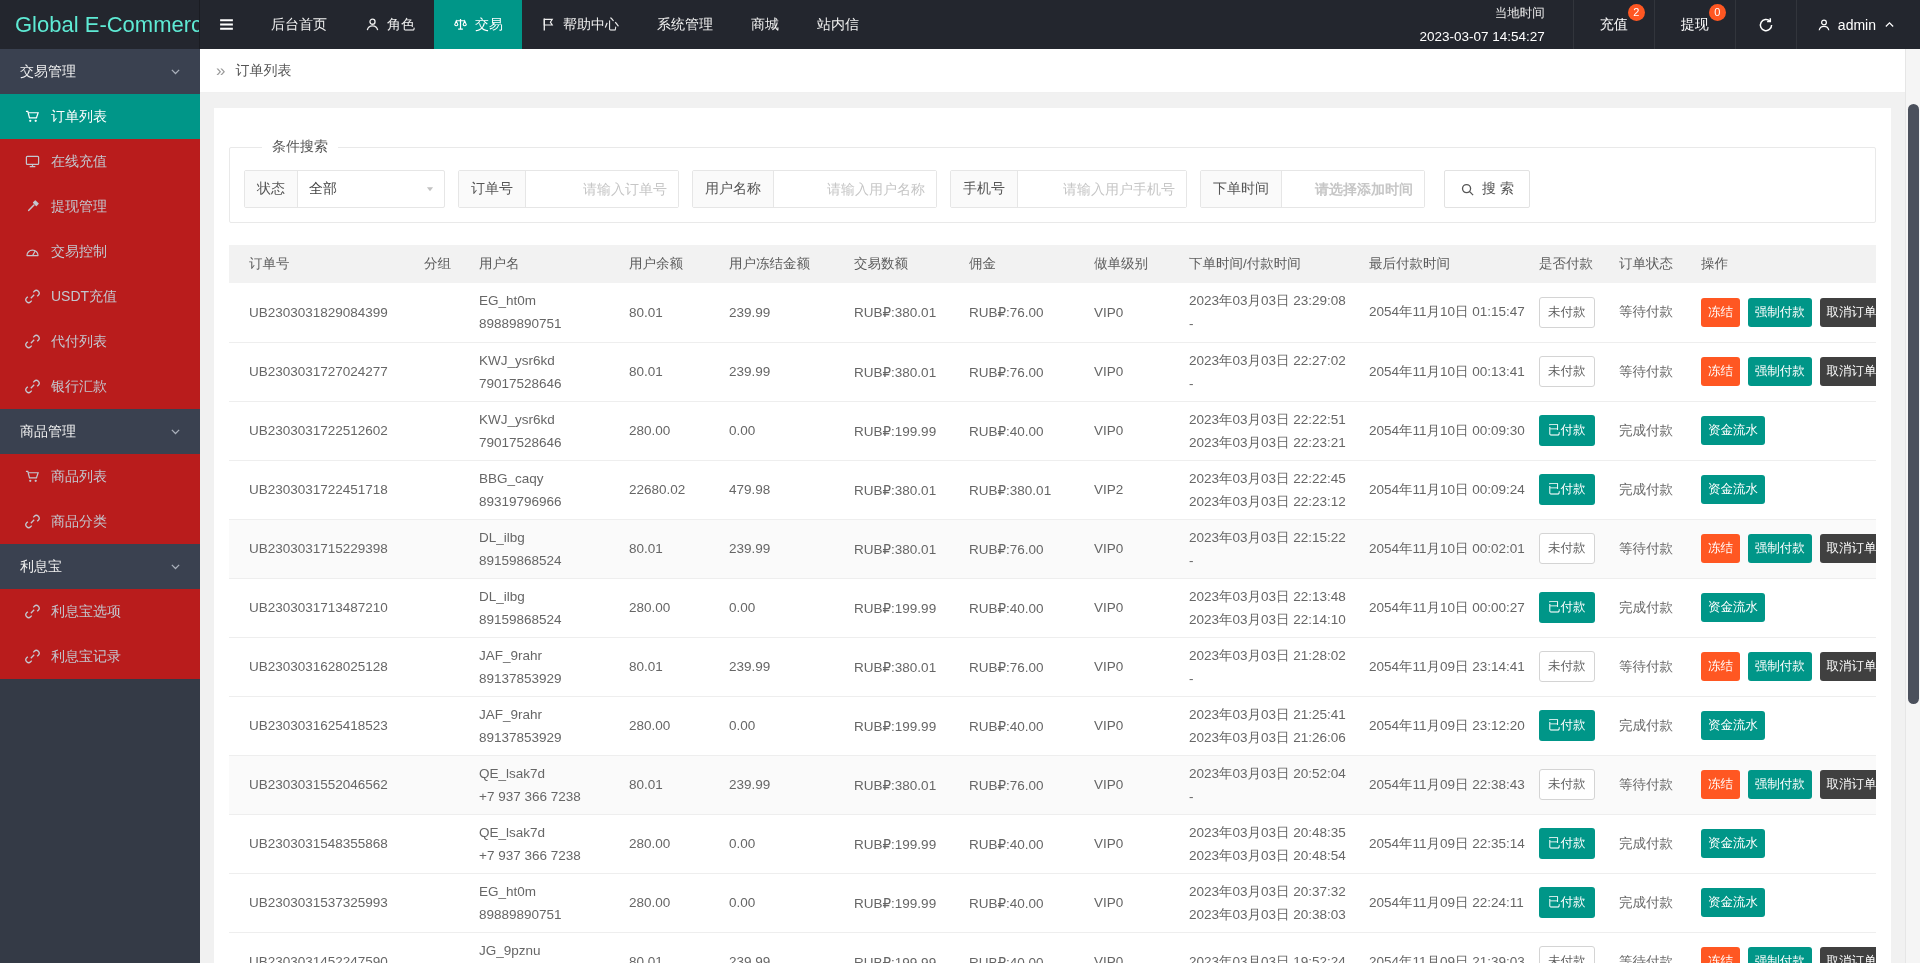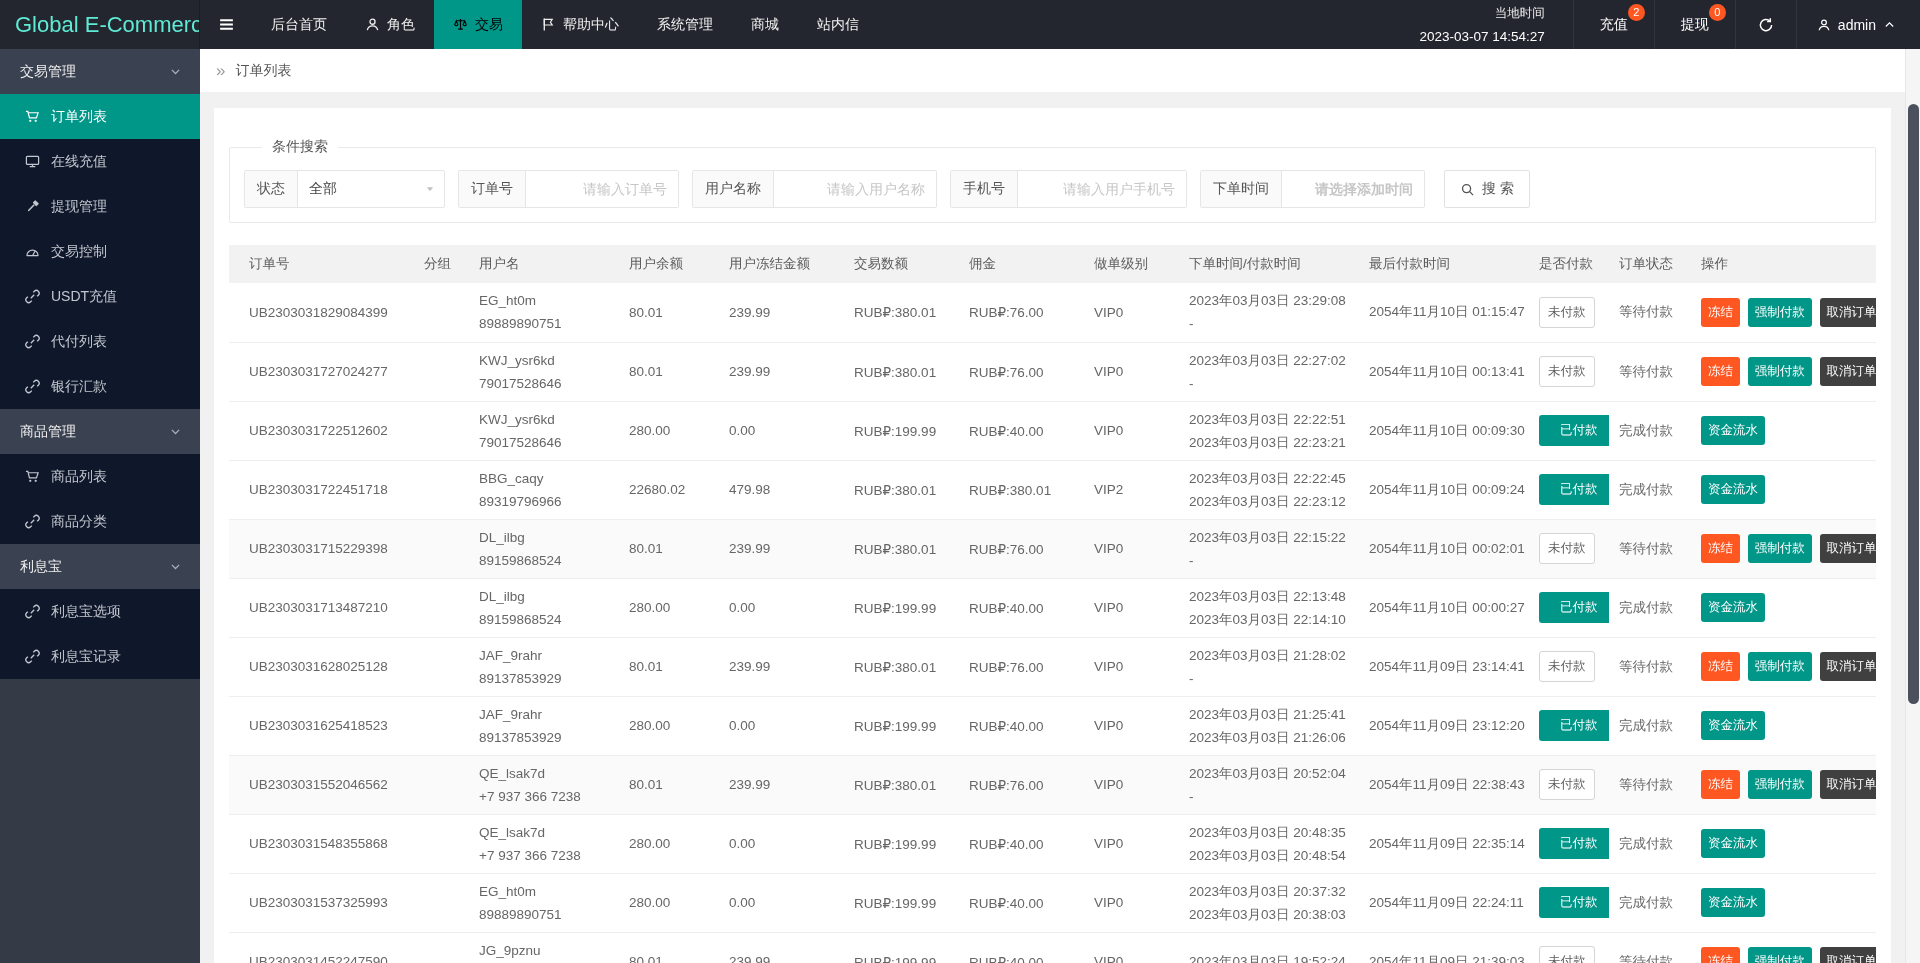--- a/index.html
+++ b/index.html
@@ -11,21 +11,21 @@
   
   .navbar { position:fixed; top:0; left:0; width:1920px; height:49px; background:#23262e;
     display:flex; align-items:stretch; color:#fff; z-index:50; }
   .logo { width:200px; padding-left:15px; line-height:49px; font-size:22px; color:#5eead4;
     border-right:1px solid rgba(0,0,0,.25); white-space:nowrap; overflow:hidden; }
   .nav-toggle { width:52px; display:flex; align-items:center; justify-content:center; cursor:pointer; }
   .nav-toggle .icn { width:17px; height:17px; color:#fff; }
   .nav-item { display:flex; align-items:center; gap:7px; padding:0 19px; font-size:14px;
     color:#f0f0f0; cursor:pointer; }
   .nav-item .icn { width:15px; height:15px; }
-  .nav-item.active { background:#009688; color:#000000; }
+  .nav-item.active { background:#009688; color:#ffffff; }
   .nav-right { margin-left:auto; display:flex; align-items:stretch; }
   .time-block { display:flex; flex-direction:column; justify-content:center; align-items:flex-end;
     padding:10px 28px; gap:7px; }
   .time-label { font-size:12.5px; color:#eee; }
   .time-value { font-size:13.5px; color:#fff; }
   .nav-chip { position:relative; display:flex; align-items:center; padding:0 26px; font-size:14px;
     border-left:1px solid rgba(255,255,255,.07); cursor:pointer; }
   .chip-badge { position:absolute; top:4px; right:9px; min-width:17px; height:17px; line-height:17px;
     padding:0 5px; background:#ff5722; color:#fff; font-size:11px; border-radius:9px; text-align:center; }
   .nav-refresh { display:flex; align-items:center; padding:0 22px;
@@ -34,21 +34,21 @@
   .nav-user { display:flex; align-items:center; gap:7px; padding:0 24px 0 20px; font-size:14px;
     border-left:1px solid rgba(255,255,255,.07); cursor:pointer; }
   .nav-user .icn { width:14px; height:14px; }
 
   
   .sidebar { position:fixed; top:49px; left:0; bottom:0; width:200px; background:#343a46; overflow:hidden; }
   .side-group { height:45px; display:flex; align-items:center; justify-content:space-between;
     padding:0 18px 0 20px; background:#3a4150; color:#f0f0f0; font-size:14px; cursor:pointer; }
   .side-group .icn { width:13px; height:13px; color:#aab0bb; }
   .side-item { height:45px; display:flex; align-items:center; gap:11px; padding-left:25px;
-    color:#c3c7cf; font-size:14px; cursor:pointer; background:#0f172a; }
+    color:#c3c7cf; font-size:14px; cursor:pointer; background:#b91c1c; }
   .side-item .icn { width:15px; height:15px; }
   .side-item.active { background:#009688; color:#fff; }
 
   
   .main { margin:49px 15px 0 200px; }
   .breadcrumb-bar { height:44px; background:#fff; display:flex; align-items:center; gap:10px;
     padding:0 16px; border-bottom:1px solid #f0f0f0; }
   .crumb-angles { color:#9a9a9a; font-size:17px; line-height:1; }
   .crumb-title { color:#555; font-size:14px; }
   .content { padding:15px 14px; }
@@ -85,21 +85,21 @@
   .grid .c4 { width:100px; } .grid .c5 { width:125px; } .grid .c6 { width:115px; }
   .grid .c7 { width:125px; } .grid .c8 { width:95px; } .grid .c9 { width:180px; }
   .grid .c10 { width:170px; } .grid .c11 { width:80px; } .grid .c12 { width:82px; }
   .grid th:first-child, .grid td:first-child { padding-left:20px; }
   .grid td .l2 { line-height:23px; }
   tr.row-shaded td { background:#fafafa; }
 
   .b-unpaid { display:inline-block; border:1px solid #d4d4d4; background:#fff; color:#5f5f5f;
     font-size:12.5px; padding:6px 8px; border-radius:3px; }
   .b-paid { display:inline-block; background:#009688; color:#fff; font-size:12.5px;
-    padding:7px 21px; border-radius:3px; }
+    padding:7px 9px; border-radius:3px; }
   .op-btn { display:inline-block; border:none; color:#fff; font-size:12.5px; padding:6px 7px;
     border-radius:3px; margin-right:4px; cursor:pointer;
     font-family:Liberation Mono, monospace; }
   .op-freeze { background:#ff5722; } .op-force { background:#009688; }
   .op-cancel { background:#404040; } .op-flow { background:#009688; }
 
   
   .v-scroll { position:fixed; top:49px; right:0; bottom:0; width:15px; background:#f5f5f5;
     border-left:1px solid #e6e6e6; }
   .v-thumb { position:absolute; top:55px; left:2px; width:11px; height:600px; background:#4b505c;

